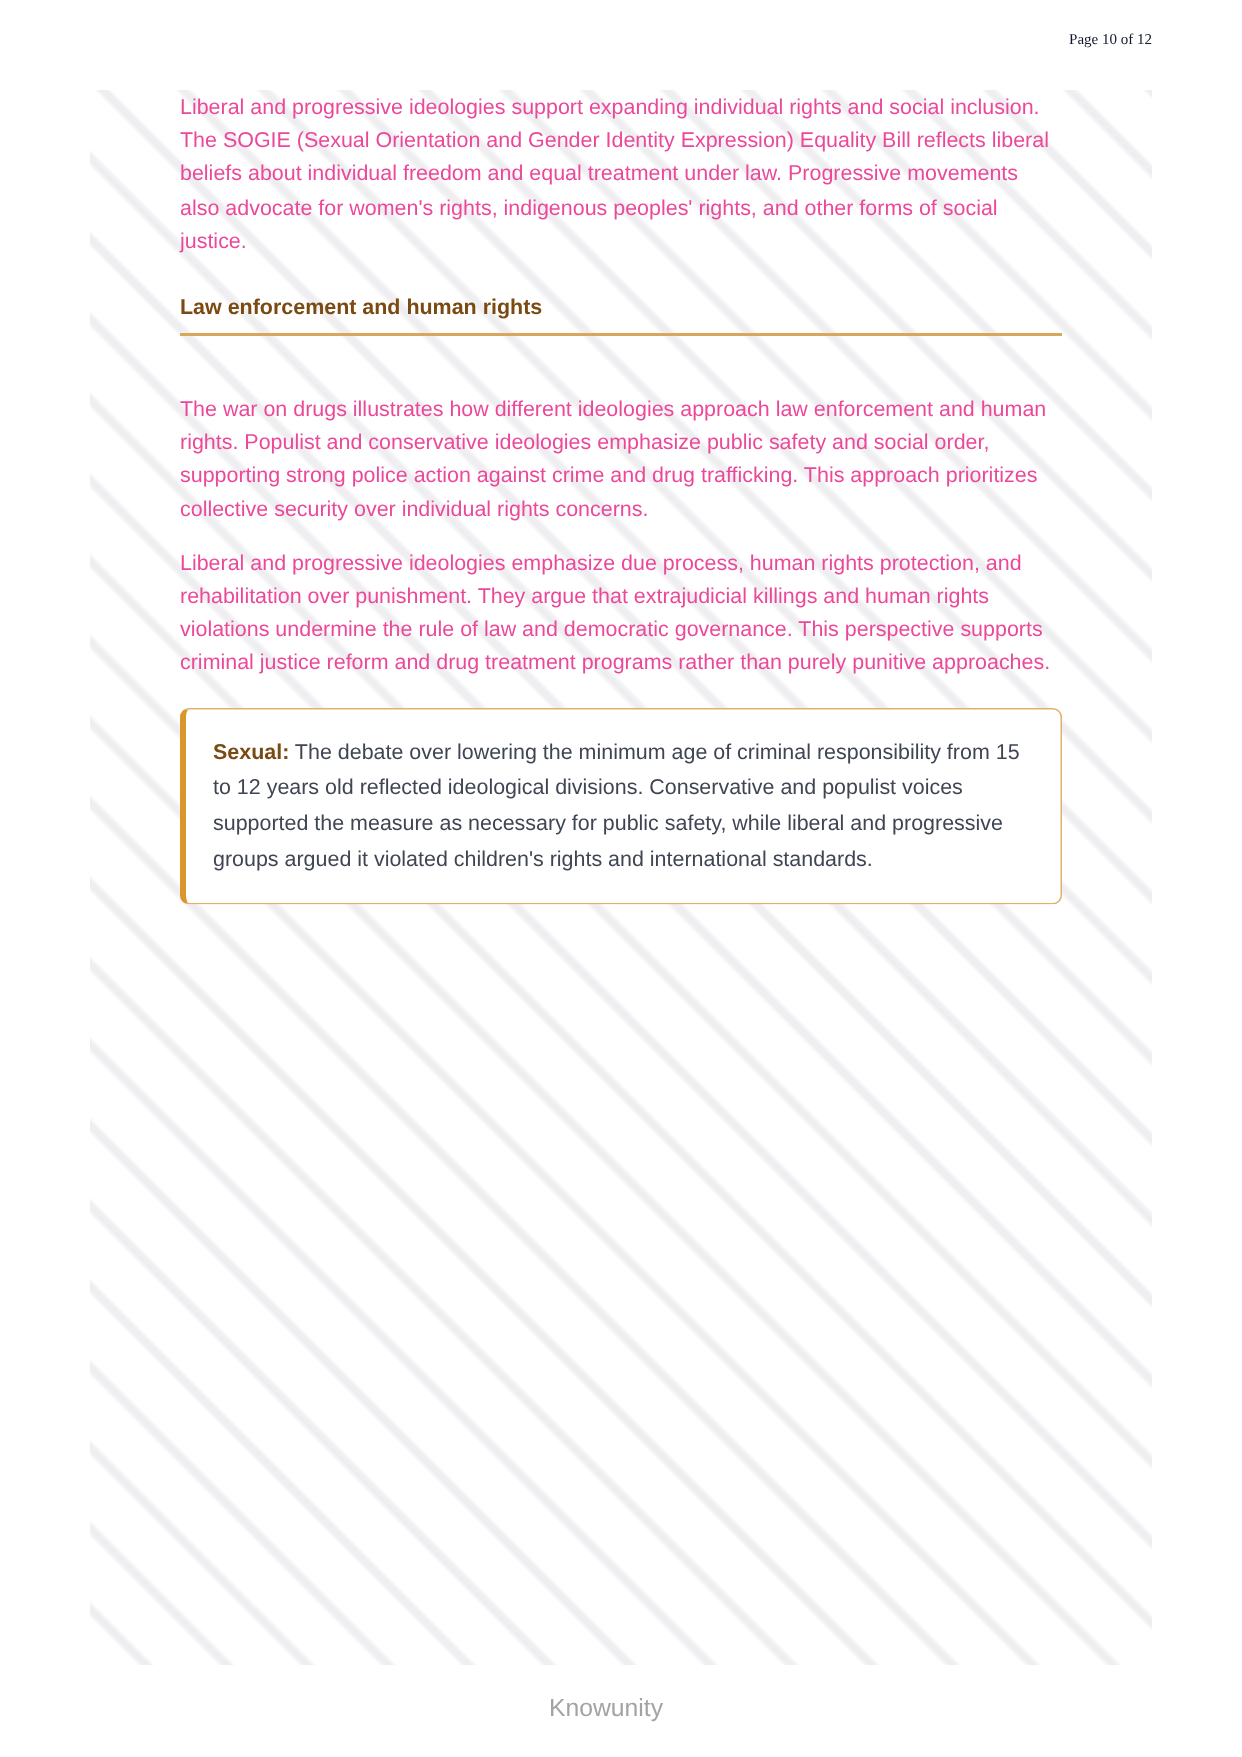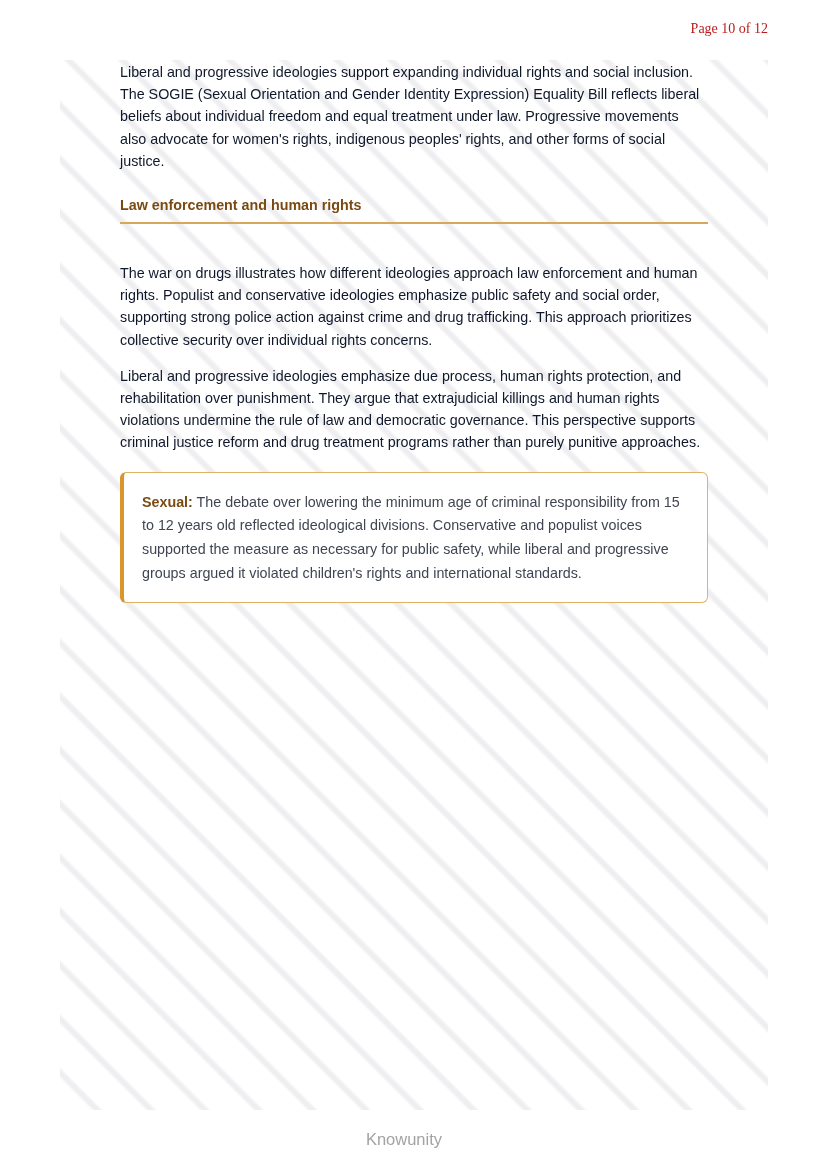--- a/index.html
+++ b/index.html
@@ -30,36 +30,36 @@
         rgba(255,255,255,0) 31px,
         rgba(255,255,255,0) 38px
       );
       z-index: 0;
     }
     .page-number {
       position: absolute;
       top: 21px;
       right: 60px;
       font-family: "Liberation Serif", "DejaVu Serif", serif;
-      font-size: 14px;
-      color: #b91c1c;
+      font-size: 10px;
+      color: #0f172a;
       z-index: 2;
     }
     .content {
       position: absolute;
       left: 120px;
       top: 61px;
       width: 588px;
       z-index: 2;
     }
     p.body {
       margin: 0 0 14px 0;
       font-size: 14.3px;
       line-height: 22.2px;
-      color: #0f172a;
+      color: #ec4899;
     }
     .section-heading {
       margin: 25px 0 0 0;
       padding-bottom: 9px;
       font-size: 14.3px;
       font-weight: bold;
       color: #7a4a12;
       border-bottom: 2px solid #d8a85a;
     }
     .section-heading + p.body {

